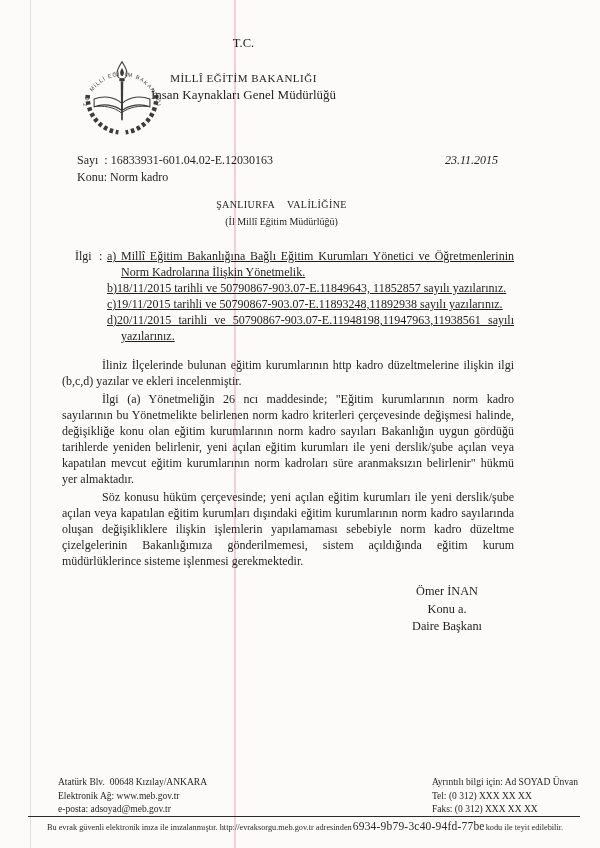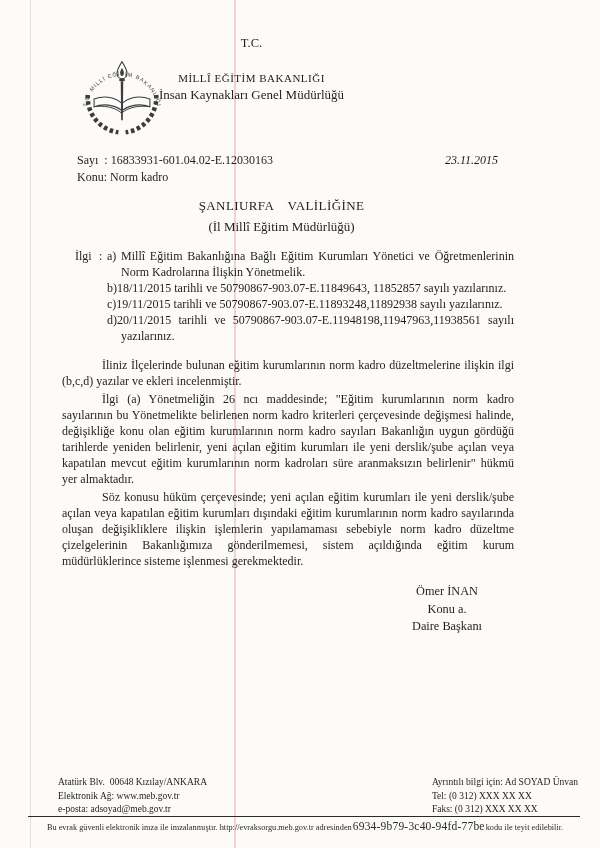--- a/index.html
+++ b/index.html
@@ -6,41 +6,41 @@
   .page{
     position:relative;width:600px;height:848px;margin:0 auto;
     background:#fcfbf9;overflow:hidden;
     font-family:"Liberation Serif","DejaVu Serif",serif;
     color:#1e1e1e;
   }
   
   .scan-line-pink{position:absolute;left:234px;top:0;bottom:0;width:2px;background:rgba(231,166,183,.5);}
   .scan-line-gray{position:absolute;left:30px;top:0;bottom:0;width:1px;background:rgba(150,150,150,.28);}
 
-  .letterhead{position:absolute;top:36px;left:8px;width:487px;text-align:center;line-height:1.25;}
+  .letterhead{position:absolute;top:36px;left:0;width:487px;text-align:center;line-height:1.25;}
   .letterhead .tc{font-size:12.5px;}
   .letterhead .ministry{font-size:11px;letter-spacing:.5px;margin-top:20px;}
   .letterhead .dept{font-size:13px;margin-top:2px;}
 
   .emblem{position:absolute;left:77px;top:50px;width:90px;height:90px;}
 
   .meta{position:absolute;top:152px;left:77px;width:435px;font-size:12px;line-height:17px;}
   .meta-row{display:flex;}
   .meta-date{margin-left:auto;padding-right:14px;font-style:italic;}
 
-  .recipient{position:absolute;top:198px;left:0;width:563px;text-align:center;font-size:13px;line-height:1.3;}
+  .recipient{position:absolute;top:198px;left:0;width:563px;text-align:center;font-size:10px;line-height:1.3;}
   .recipient .r1{letter-spacing:.4px;word-spacing:3px;}
   .recipient .r2{margin-top:4px;}
 
   .content{position:absolute;top:248px;left:62px;width:452px;font-size:12px;line-height:16px;text-align:justify;}
   .refs{display:flex;}
   .refs .lbl{flex:0 0 24px;margin-left:13px;}
   .refs .colon{flex:0 0 8px;}
   .refs .items{flex:1;}
-  .refs .item{padding-left:14px;text-indent:-14px;text-align:justify;}
+  .refs .item{padding-left:14px;text-indent:-14px;text-align:justify;text-decoration:underline;}
   .bodytext{margin-top:13px;}
   .bodytext p{margin:0 0 2px 0;text-indent:40px;text-align:justify;}
 
   .signature{margin-top:14px;margin-left:auto;margin-right:-8px;width:150px;text-align:center;line-height:17.5px;font-size:12.3px;text-indent:0;}
 
   .footer-left{position:absolute;left:58px;top:776px;font-size:9.5px;line-height:13.5px;}
   .footer-right{position:absolute;right:22px;top:776px;font-size:9.5px;line-height:13.5px;text-align:left;}
   .footer-rule{position:absolute;left:28px;right:20px;top:816px;border-top:1.4px solid #2a2a2a;}
   .verification{
     position:absolute;left:28px;right:18px;top:820px;
@@ -102,21 +102,21 @@
       <span class="colon">:</span>
       <div class="items">
         <div class="item">a) Millî Eğitim Bakanlığına Bağlı Eğitim Kurumları Yönetici ve Öğretmenlerinin Norm Kadrolarına İlişkin Yönetmelik.</div>
         <div class="item">b)18/11/2015 tarihli ve 50790867-903.07-E.11849643, 11852857 sayılı yazılarınız.</div>
         <div class="item">c)19/11/2015 tarihli ve 50790867-903.07-E.11893248,11892938 sayılı yazılarınız.</div>
         <div class="item">d)20/11/2015 tarihli ve 50790867-903.07-E.11948198,11947963,11938561 sayılı yazılarınız.</div>
       </div>
     </div>
 
     <div class="bodytext">
-      <p>İliniz İlçelerinde bulunan eğitim kurumlarının norm kadro düzeltmelerine ilişkin ilgi (b,c,d) yazılar ve ekleri incelenmiştir.</p>
+      <p>İliniz İlçelerinde bulunan eğitim kurumlarının http kadro düzeltmelerine ilişkin ilgi (b,c,d) yazılar ve ekleri incelenmiştir.</p>
       <p>İlgi (a) Yönetmeliğin 26 ncı maddesinde; "Eğitim kurumlarının norm kadro sayılarının bu Yönetmelikte belirlenen norm kadro kriterleri çerçevesinde değişmesi halinde, değişikliğe konu olan eğitim kurumlarının norm kadro sayıları Bakanlığın uygun gördüğü tarihlerde yeniden belirlenir, yeni açılan eğitim kurumları ile yeni derslik/şube açılan veya kapatılan mevcut eğitim kurumlarının norm kadroları süre aranmaksızın belirlenir" hükmü yer almaktadır.</p>
       <p>Söz konusu hüküm çerçevesinde; yeni açılan eğitim kurumları ile yeni derslik/şube açılan veya kapatılan eğitim kurumları dışındaki eğitim kurumlarının norm kadro sayılarında oluşan değişikliklere ilişkin işlemlerin yapılamaması sebebiyle norm kadro düzeltme çizelgelerinin Bakanlığımıza gönderilmemesi, sistem açıldığında eğitim kurum müdürlüklerince sisteme işlenmesi gerekmektedir.</p>
     </div>
 
     <div class="signature">
       <div>Ömer İNAN</div>
       <div>Konu a.</div>
       <div>Daire Başkanı</div>
     </div>
   </div>

